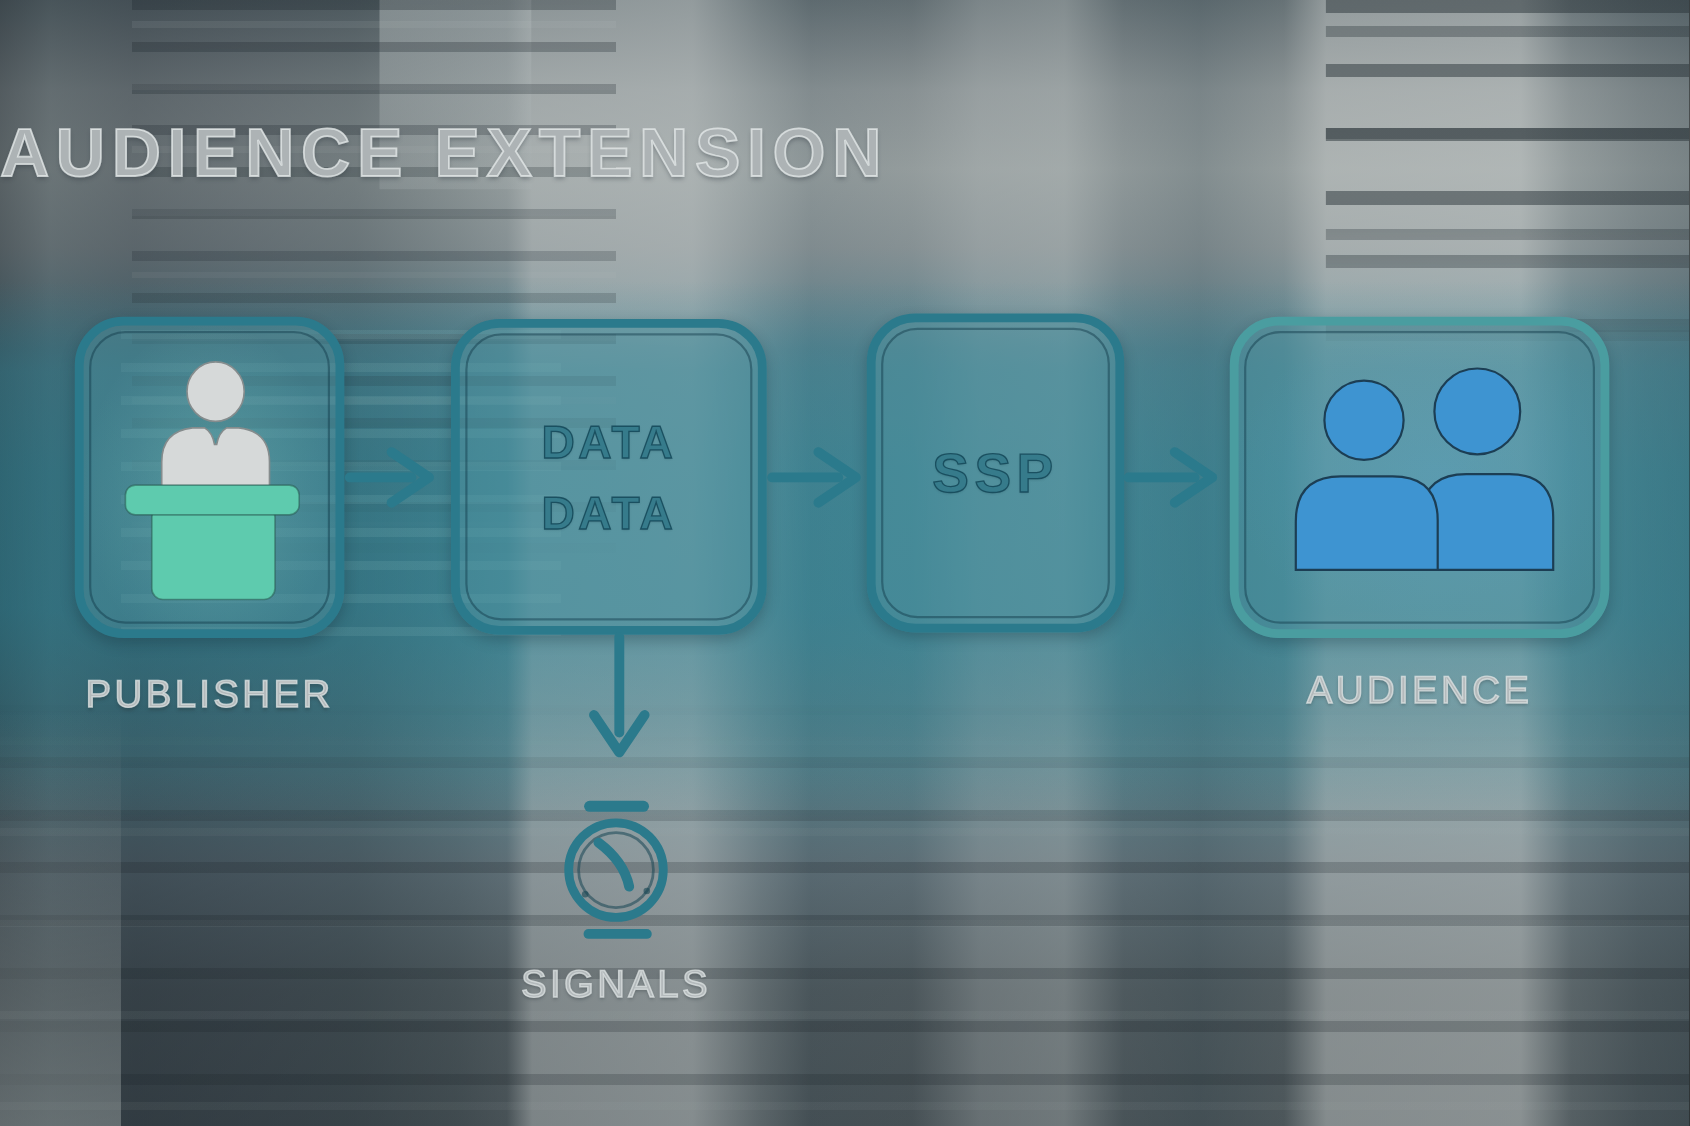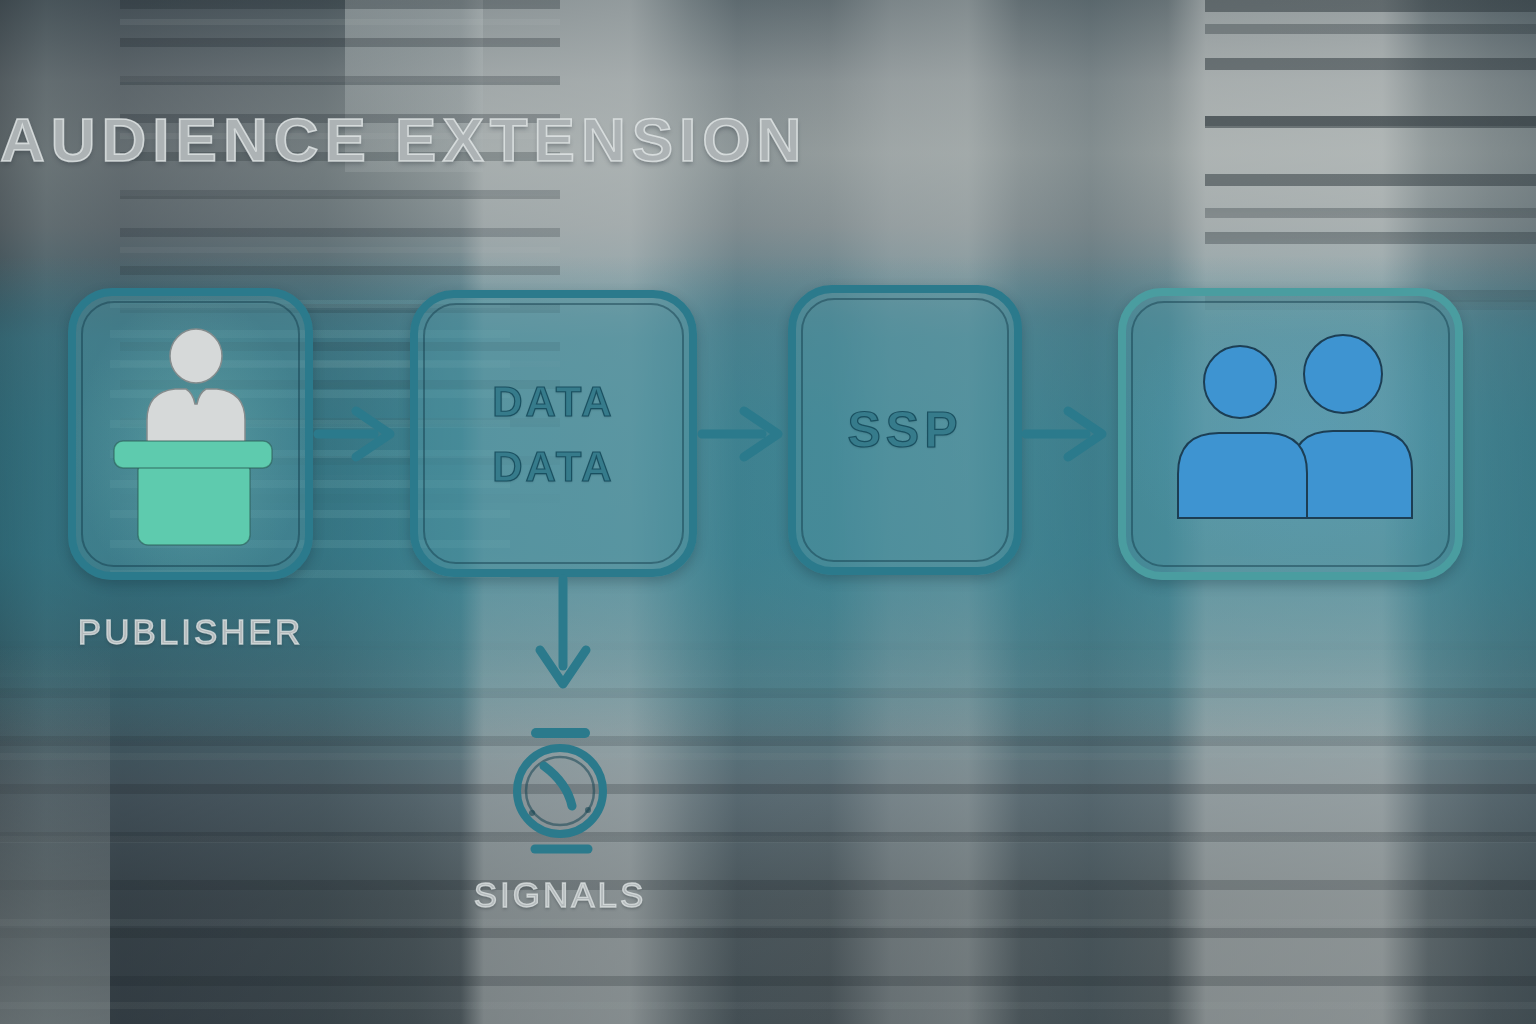--- a/index.html
+++ b/index.html
@@ -194,17 +194,18 @@
         <path class="fill-blue" d="M1292 518 L1292 472 Q1292 431 1333 431 L1372 431 Q1412 431 1412 470 L1412 518 Z"></path>
       </g>
       <g>
         <circle class="fill-blue" cx="1240" cy="382" r="36"></circle>
         <path class="fill-blue" d="M1178 518 L1178 474 Q1178 433 1219 433 L1266 433 Q1307 433 1307 473 L1307 518 Z"></path>
       </g>
     </g>
   </svg>
 
   <div class="caption caption-publisher">PUBLISHER</div>
+  <div class="caption caption-audience">AUDIENCE</div>
   <div class="caption caption-targeting">
     <div>SIGNALS</div>
   </div>
 
 </div>
 
 </body></html>

